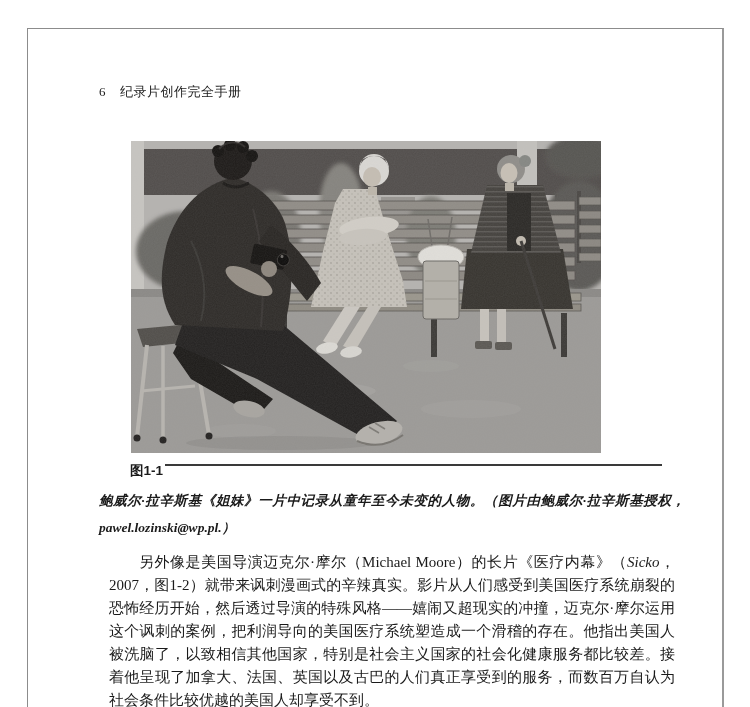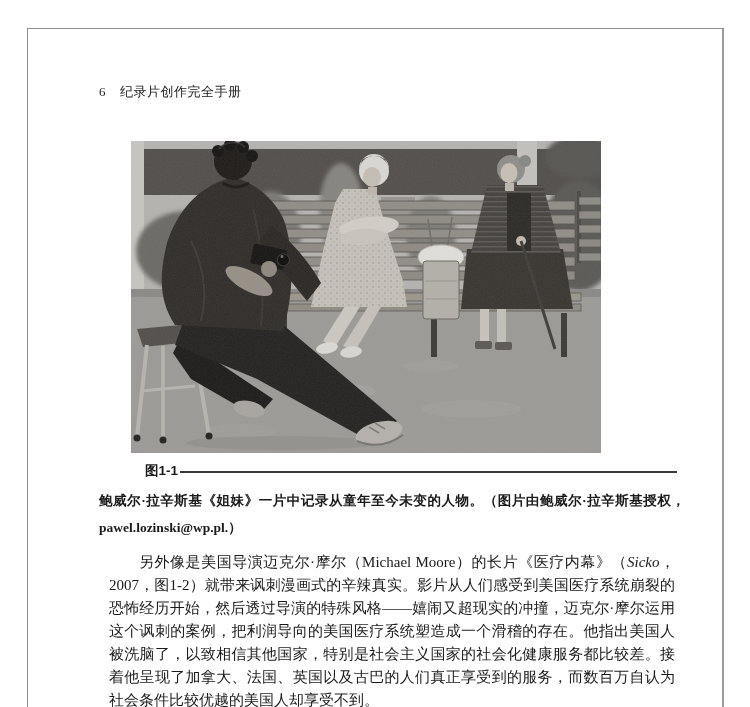--- a/index.html
+++ b/index.html
@@ -19,32 +19,32 @@
   .running-head {
     position: absolute; left: 71px; top: 54px;
     font-size: 13px; letter-spacing: 0.5px; white-space: nowrap; text-align: center;
   }
   .running-head .pgnum { margin-right: 14px; }
   .photo-wrap {
     position: absolute; left: 103px; top: 112px;
     width: 470px; height: 312px; overflow: hidden;
   }
   .fig-label-row {
-    position: absolute; left: 73px; top: 433px;
-    width: 532px; display: flex; align-items: center; padding-left: 44px;
+    position: absolute; left: 58px; top: 433px;
+    width: 532px; display: flex;  padding-left: 44px;
   }
   .fig-label {
     font-weight: 700; font-size: 13.5px; white-space: nowrap;
     font-family: "Liberation Sans", "DejaVu Sans", sans-serif;
   }
   .fig-rule { flex: 1; height: 2px; background: #3a3a3a; margin-left: 2px; margin-top: 2px; }
   .fig-caption {
     position: absolute; left: 71px; top: 458px; width: 586px;
     font-size: 13.5px; line-height: 27px;
-    font-weight: 700;
+    font-style: italic; font-weight: 700;
     text-align: justify;
   }
   .body-text {
     position: absolute; left: 71px; top: 512px; width: 586px;
     font-size: 15px; line-height: 23px; text-align: justify;
   }
   .body-text p { margin: 10px; text-indent: 2em; }
   .body-text i { font-style: italic; }
 </style>
 </head>

